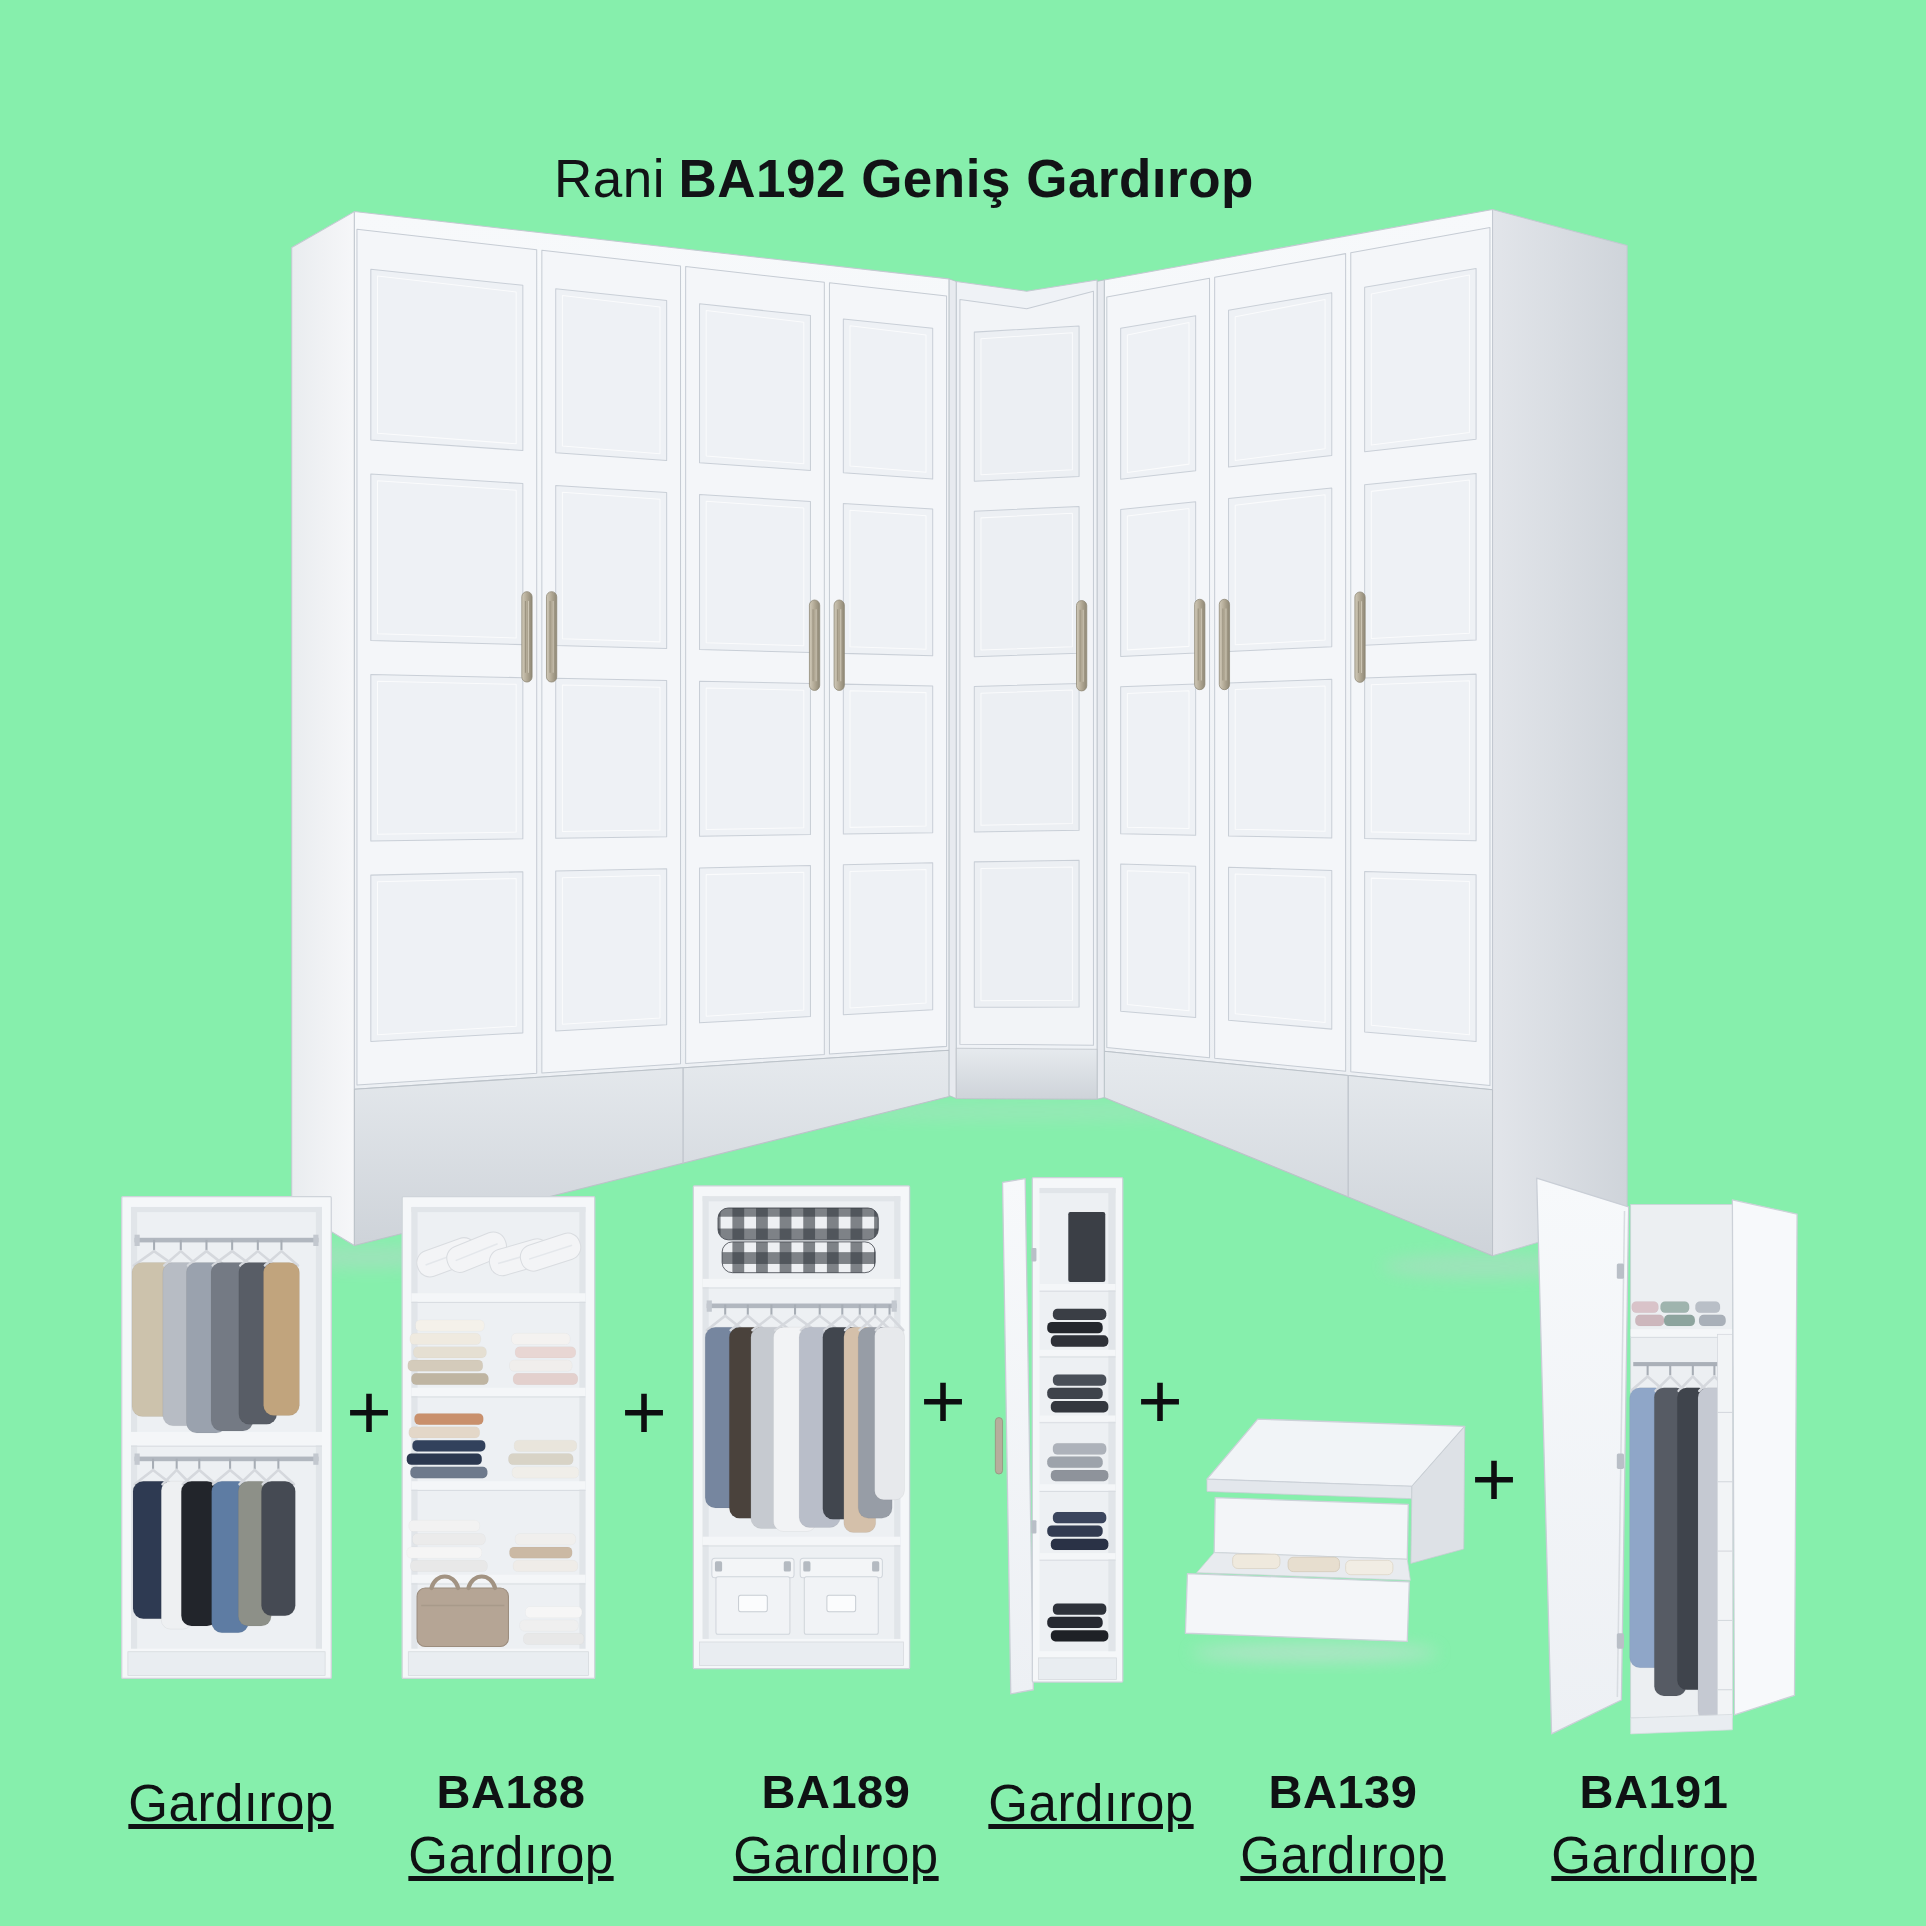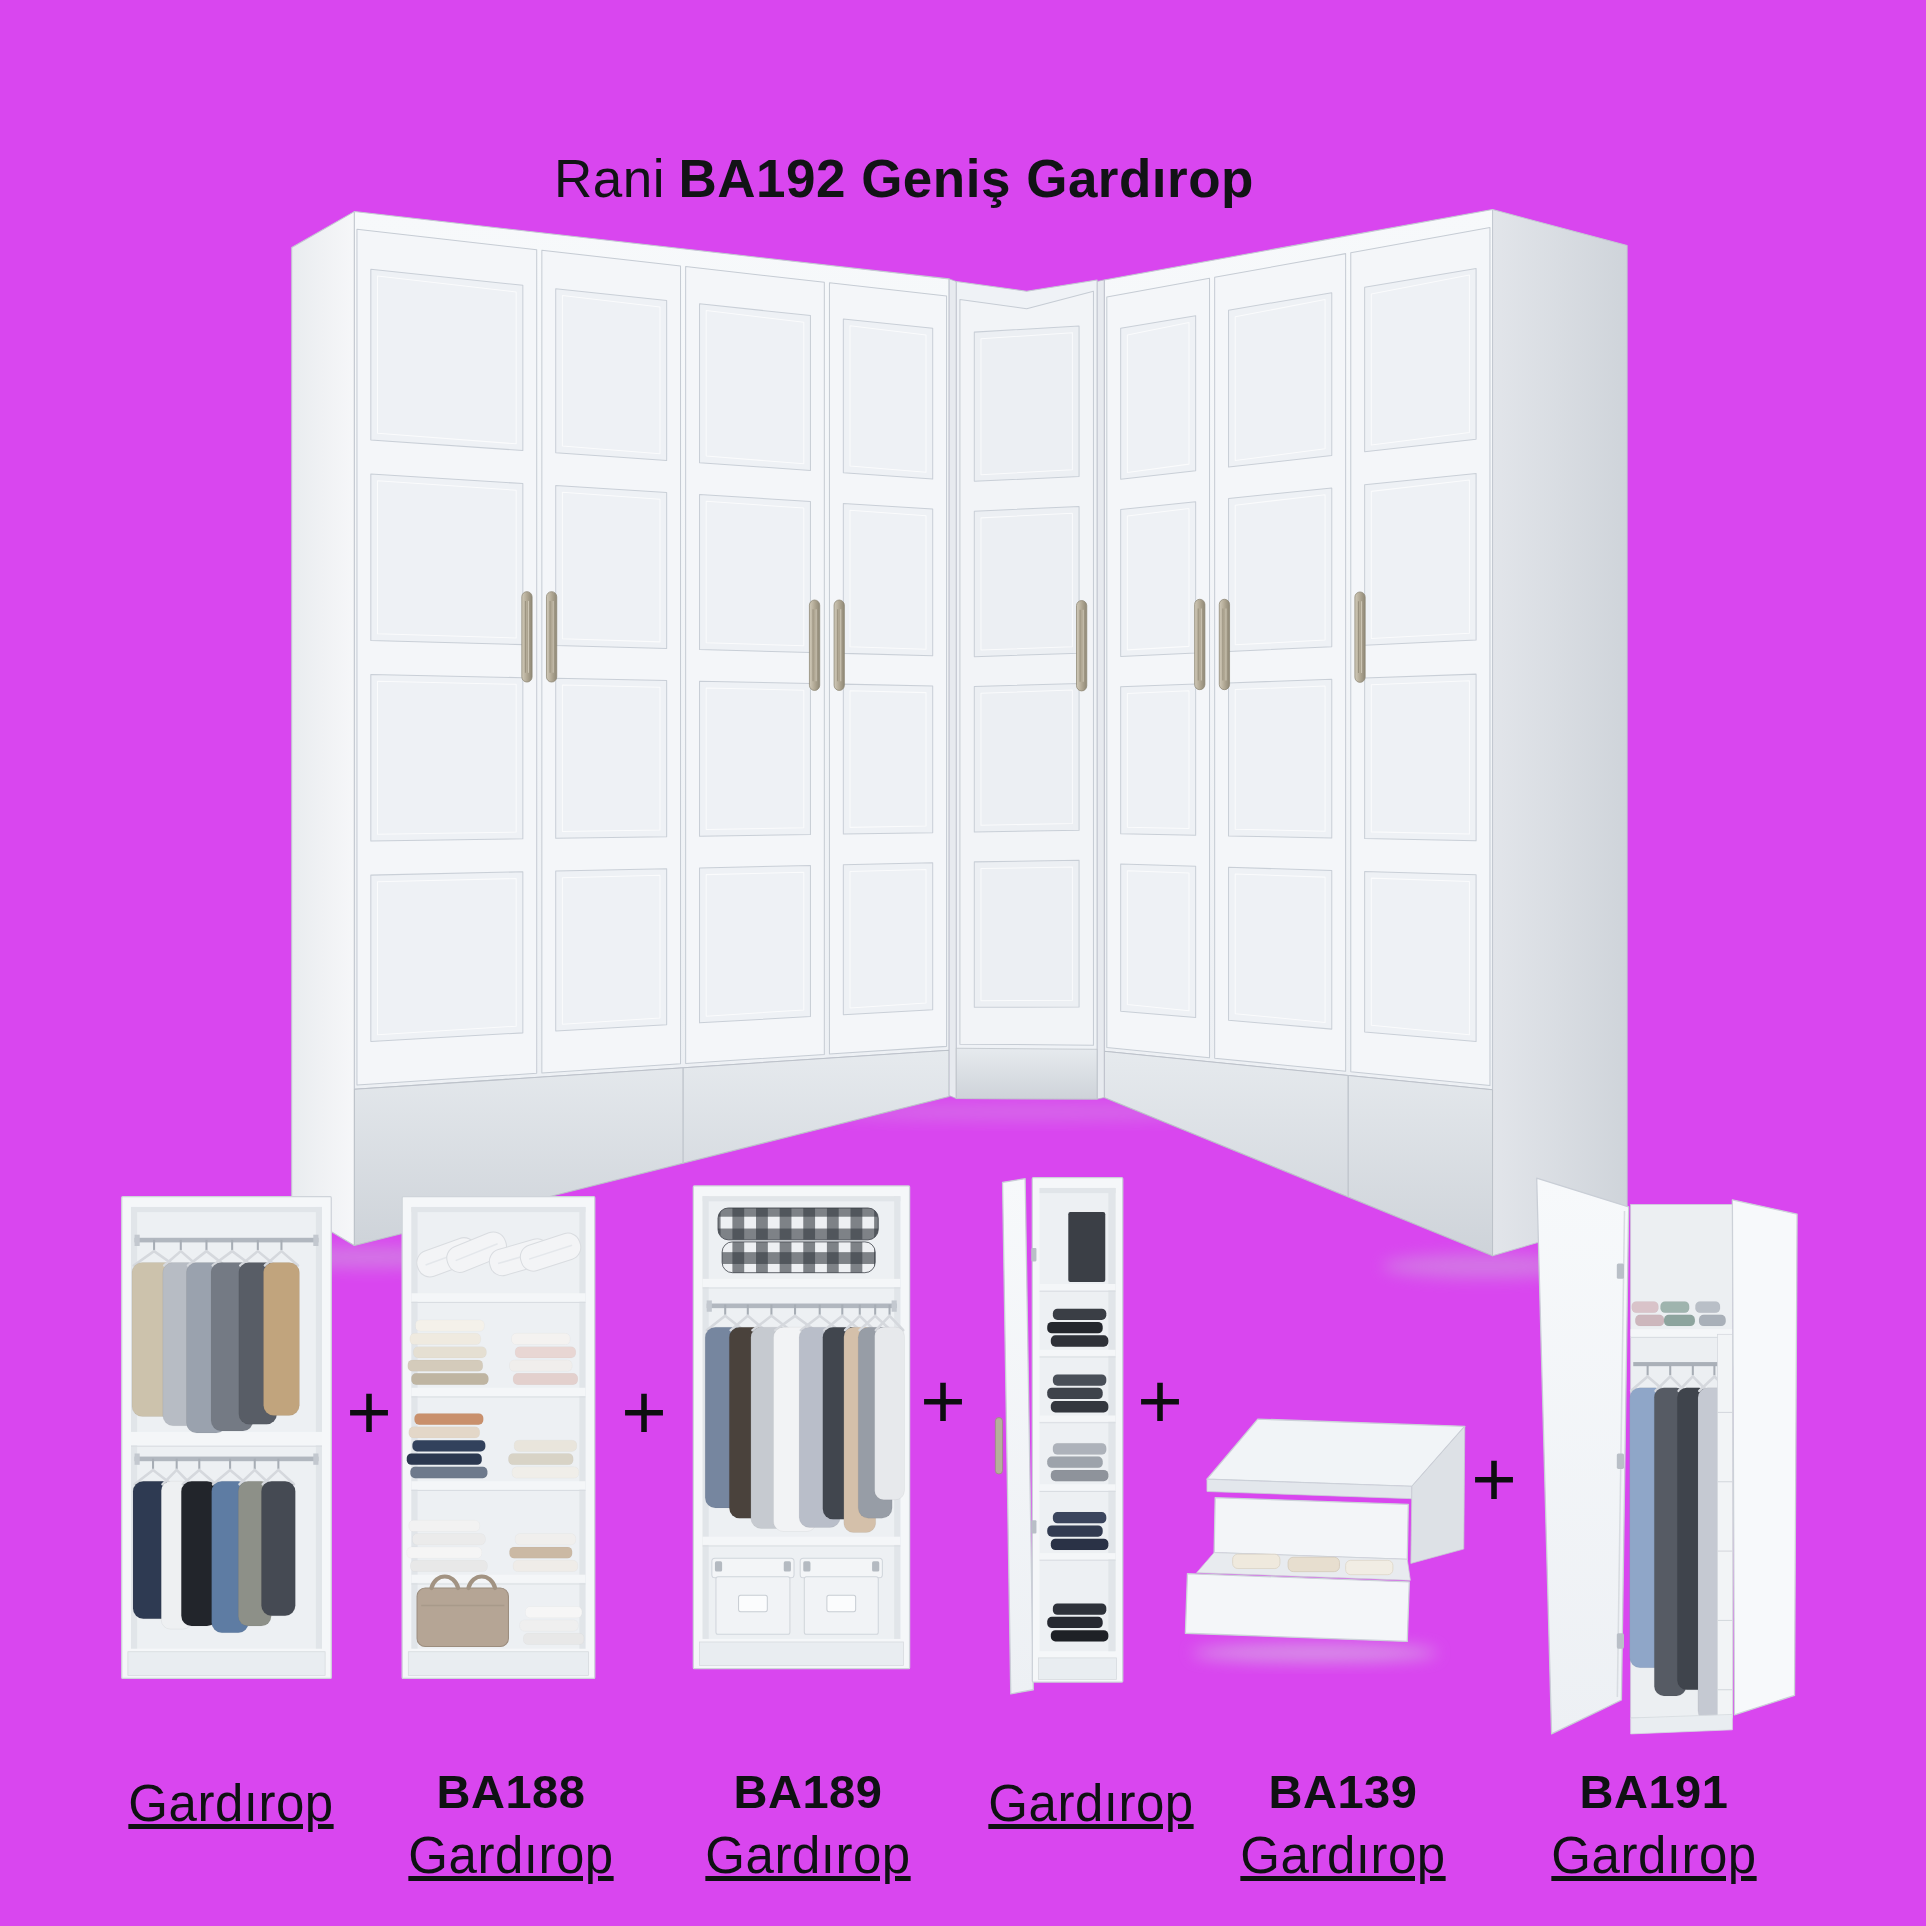--- a/index.html
+++ b/index.html
@@ -1,17 +1,17 @@
 <!DOCTYPE html>
 <html style="font-size:8.2px"><head>
 <meta charset="utf-8">
 <style>
   html,body{margin:0;padding:0;background:#ffffff;}
   body{width:1926px;height:1926px;overflow:hidden;}
-  .page{position:relative;width:1926px;height:1926px;background:#d946ef;
+  .page{position:relative;width:1926px;height:1926px;background:#86efac;
         font-family:"Liberation Sans",sans-serif;color:#101214;}
   #scene{position:absolute;left:0;top:0;width:1926px;height:1926px;}
   .title{position:absolute;top:112px;left:904px;transform:translateX(-50%);
          white-space:nowrap;font-size:53px;letter-spacing:0.5px;color:#121316;}
   .title .brand{font-weight:400;}
   .title .prod{font-weight:700;margin-left:13.4px;}
   .plus{position:absolute;transform:translate(-50%,-50%);font-size:78px;
         font-weight:400;color:#0d0e10;line-height:1;}
   .comp-label{position:absolute;width:360px;text-align:center;top:1766px;color:#0f1113;}
   .comp-label .code{font-size:47px;font-weight:700;line-height:1.1;letter-spacing:0.5px;}
@@ -438,21 +438,21 @@
   <div class="plus" style="left:1160px;top:1401px">+</div>
   <div class="plus" style="left:1494px;top:1479px">+</div>
 
   <div class="comp-label" style="left:51px">
     <div class="kind">Gardırop</div>
   </div>
   <div class="comp-label" style="left:331px">
     <div class="code">BA188</div>
     <div class="kind">Gardırop</div>
   </div>
-  <div class="comp-label" style="left:628px">
+  <div class="comp-label" style="left:656px">
     <div class="code">BA189</div>
     <div class="kind">Gardırop</div>
   </div>
   <div class="comp-label" style="left:911px">
     <div class="kind">Gardırop</div>
   </div>
   <div class="comp-label" style="left:1163px">
     <div class="code">BA139</div>
     <div class="kind">Gardırop</div>
   </div>

